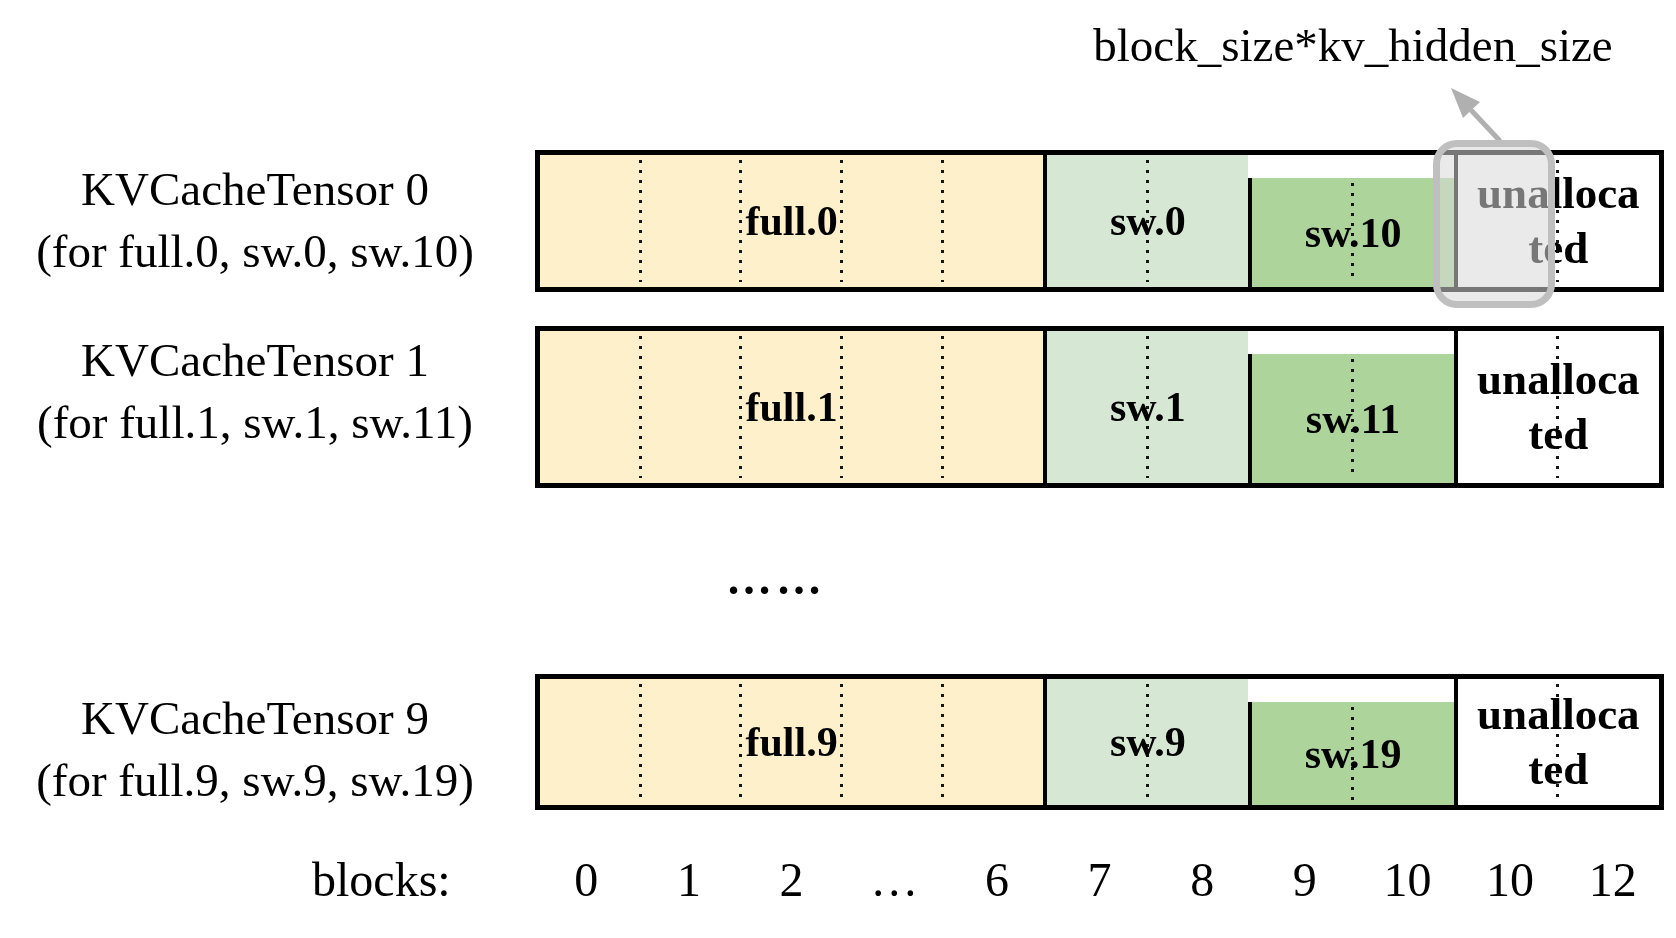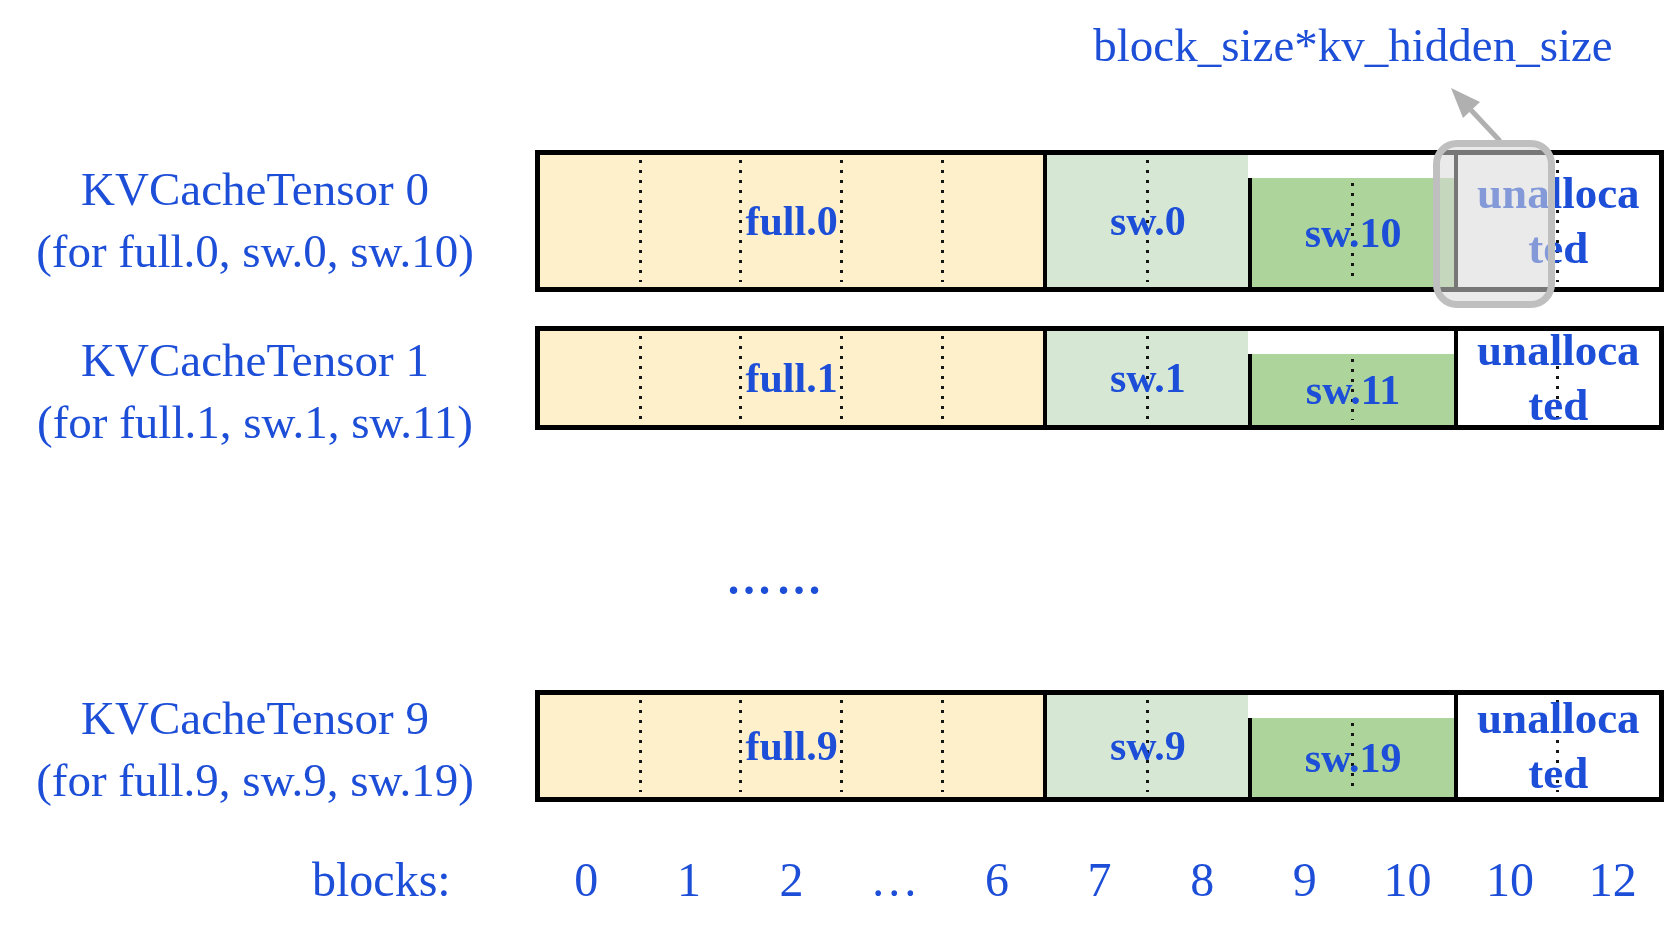--- a/index.html
+++ b/index.html
@@ -1,18 +1,18 @@
 <!DOCTYPE html>
 <html style="--full-fill: #FEF0CB; --sw-a-fill: #D6E8D3; --sw-b-fill: #ADD49A; --unalloc-fill: #FFFFFF; --highlight-border: #BFBFBF;"><head>
 <meta charset="utf-8">
 <style>
   html,body{margin:0;padding:0;background:#fff;}
   .canvas{
     position:relative;width:1676px;height:938px;background:#ffffff;overflow:hidden;
-    font-family:"Liberation Serif","DejaVu Serif",serif;color:#1d4ed8;
+    font-family:"Liberation Serif","DejaVu Serif",serif;color:#000000;
   }
   
   .annotation{
     position:absolute;left:1070px;top:18px;width:566px;
     font-size:47px;text-align:center;white-space:nowrap;
   }
   .arrow-svg{position:absolute;left:1380px;top:60px;width:200px;height:100px;}
   .highlight{
     position:absolute;left:1433px;top:140px;width:122px;height:168px;
     box-sizing:border-box;border:7px solid var(--highlight-border,#bfbfbf);
@@ -22,21 +22,21 @@
   .row-label{
     position:absolute;left:20px;width:470px;text-align:center;
     font-size:47px;line-height:62px;white-space:nowrap;
   }
   .row-label-0{top:158px;} .row-label-1{top:329px;} .row-label-2{top:687px;}
   
   .bar{
     position:absolute;left:535px;width:1129px;box-sizing:border-box;
     border:5px solid #000;display:flex;background:#fff;z-index:2;
   }
-  .bar-0{top:150px;height:142px;} .bar-1{top:326px;height:104px;} .bar-2{top:690px;height:112px;}
+  .bar-0{top:150px;height:142px;} .bar-1{top:326px;height:162px;} .bar-2{top:674px;height:136px;}
   .sec{position:relative;box-sizing:border-box;}
   .sec-full {flex:5;background:var(--full-fill,#fef0cb);}
   .sec-swa  {flex:2;background:var(--sw-a-fill,#d6e8d3);border-left:4px solid #000;}
   .sec-swb  {flex:2;background:var(--sw-b-fill,#add49a);border-left:4px solid #000;margin-top:23px;}
   .sec-un   {flex:2;background:var(--unalloc-fill,#ffffff);border-left:4px solid #000;}
   .dotted{
     position:absolute;top:5px;bottom:5px;width:3px;
     background:repeating-linear-gradient(to bottom,#161616 0 3px,transparent 3px 10px);
   }
   .p20{left:calc(20% - 2px);} .p40{left:calc(40% - 2px);} .p60{left:calc(60% - 2px);} .p80{left:calc(80% - 2px);}

